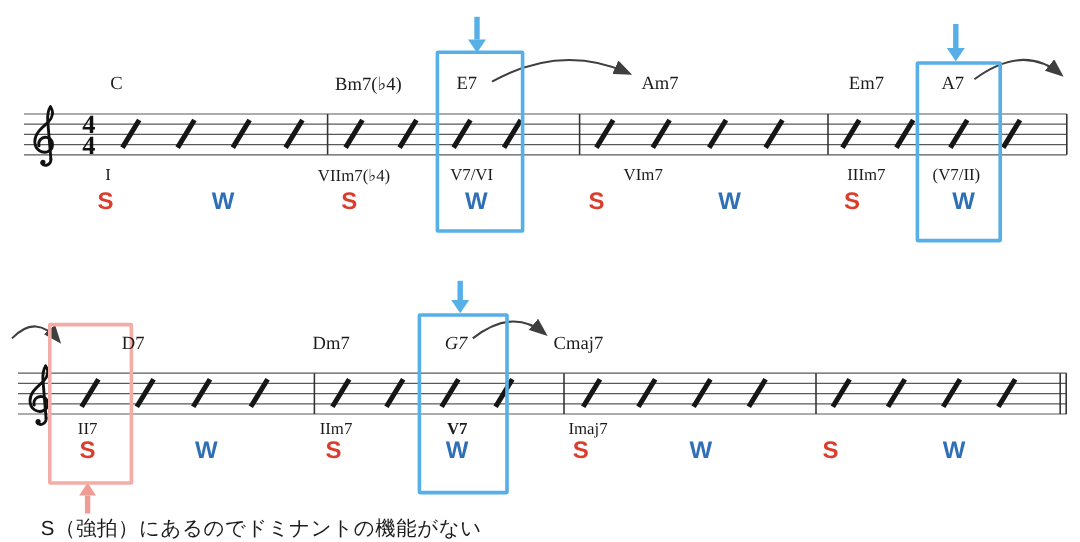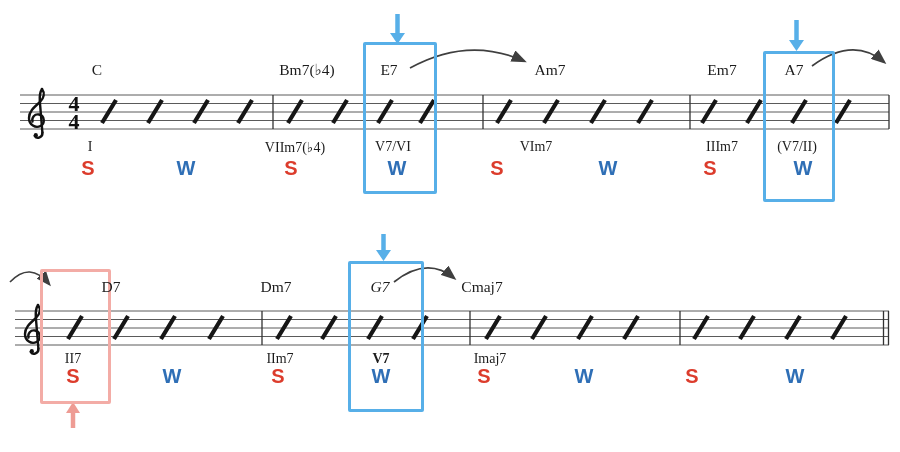--- a/index.html
+++ b/index.html
@@ -85,20 +85,21 @@
       <line x1="73" y1="428" x2="73" y2="413" stroke="#EE9C94" stroke-width="4.5"></line>
       <polygon points="66,413 80,413 73,402" fill="#EE9C94"></polygon>
     </g>
   </svg>
 
   <div class="hbox blue" style="left:363px;top:42px;width:68px;height:146px;"></div>
   <div class="hbox blue" style="left:763px;top:51px;width:66px;height:145px;"></div>
   <div class="hbox blue" style="left:348px;top:261px;width:70px;height:145px;"></div>
   <div class="hbox pink" style="left:40px;top:269px;width:65px;height:129px;"></div>
 
+  <div class="txt annot" style="left:34px;top:429px;">S（強拍）にあるのでドミナントの機能がない</div>
 
   <div class="txt chord" style="left:97px;top:61px;">C</div>
   <div class="txt chord" style="left:307px;top:61px;">Bm7(♭4)</div>
   <div class="txt chord" style="left:389px;top:61px;">E7</div>
   <div class="txt chord" style="left:550px;top:61px;">Am7</div>
   <div class="txt chord" style="left:722px;top:61px;">Em7</div>
   <div class="txt chord" style="left:794px;top:61px;">A7</div>
 
   <div class="txt numeral" style="left:90px;top:139px;">I</div>
   <div class="txt numeral" style="left:295px;top:139px;">VIIm7(♭4)</div>

